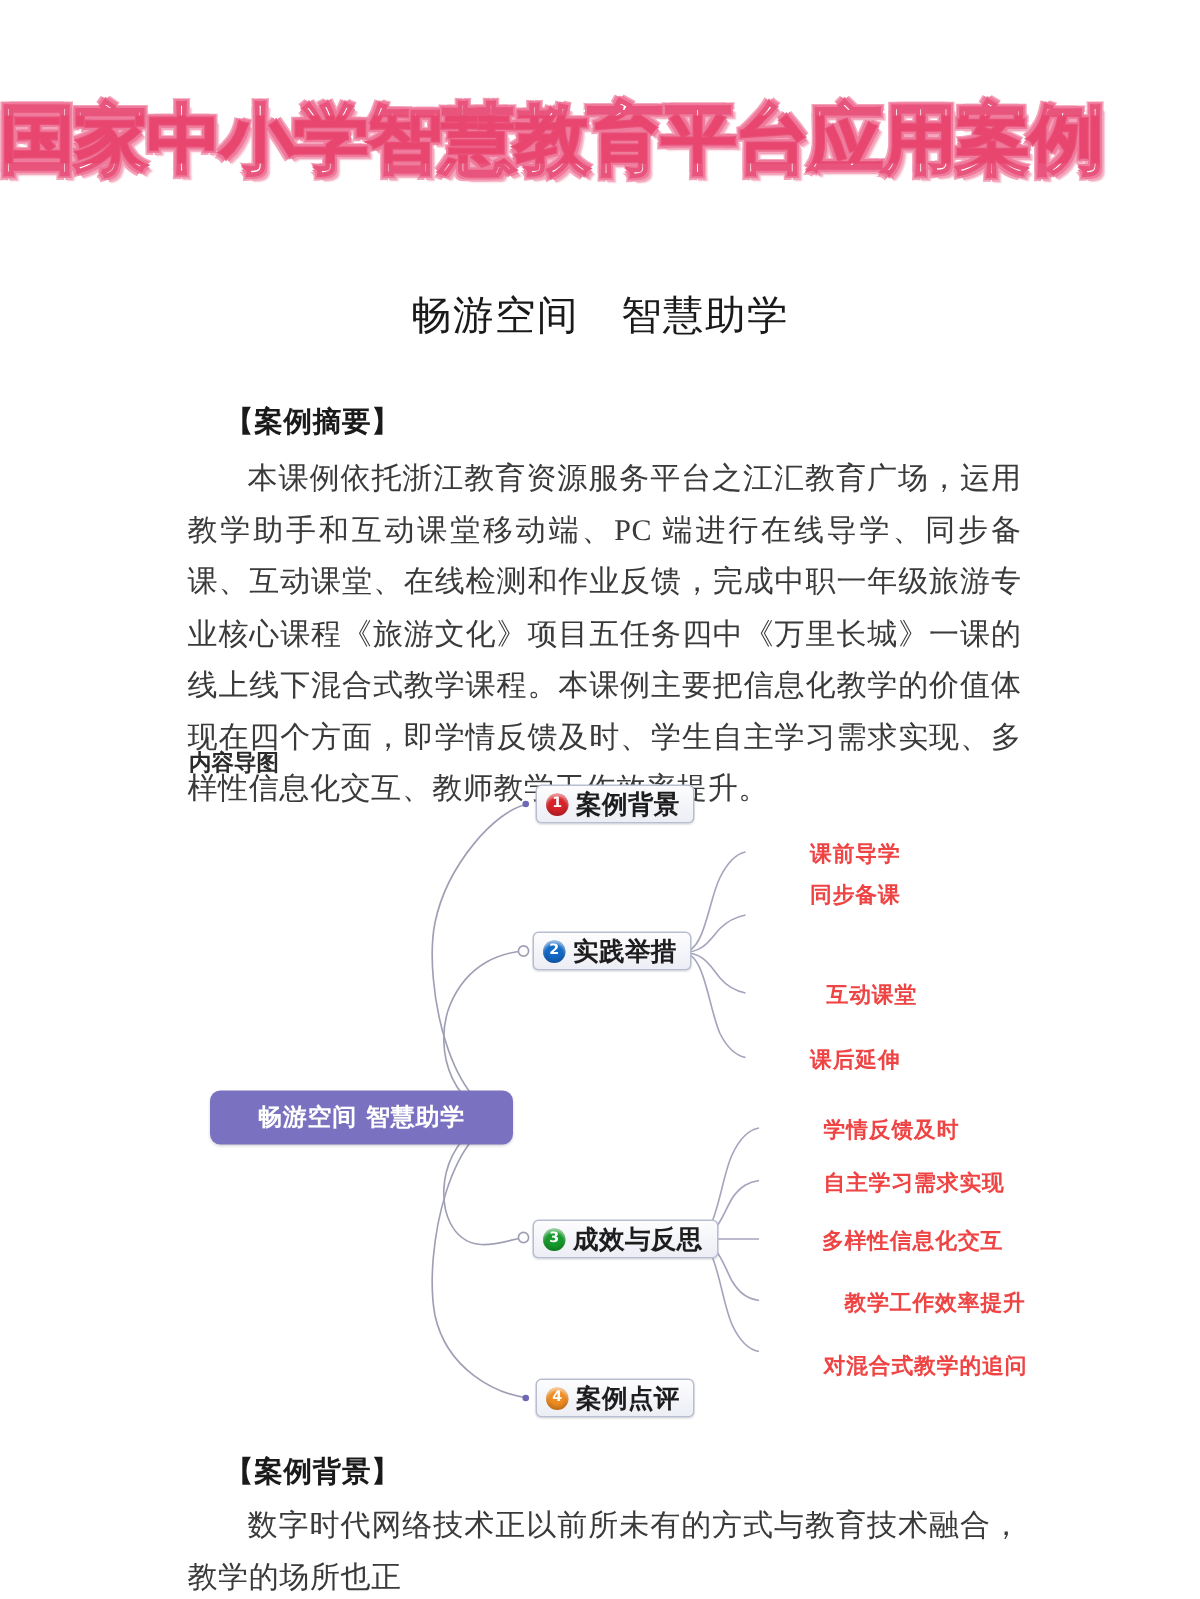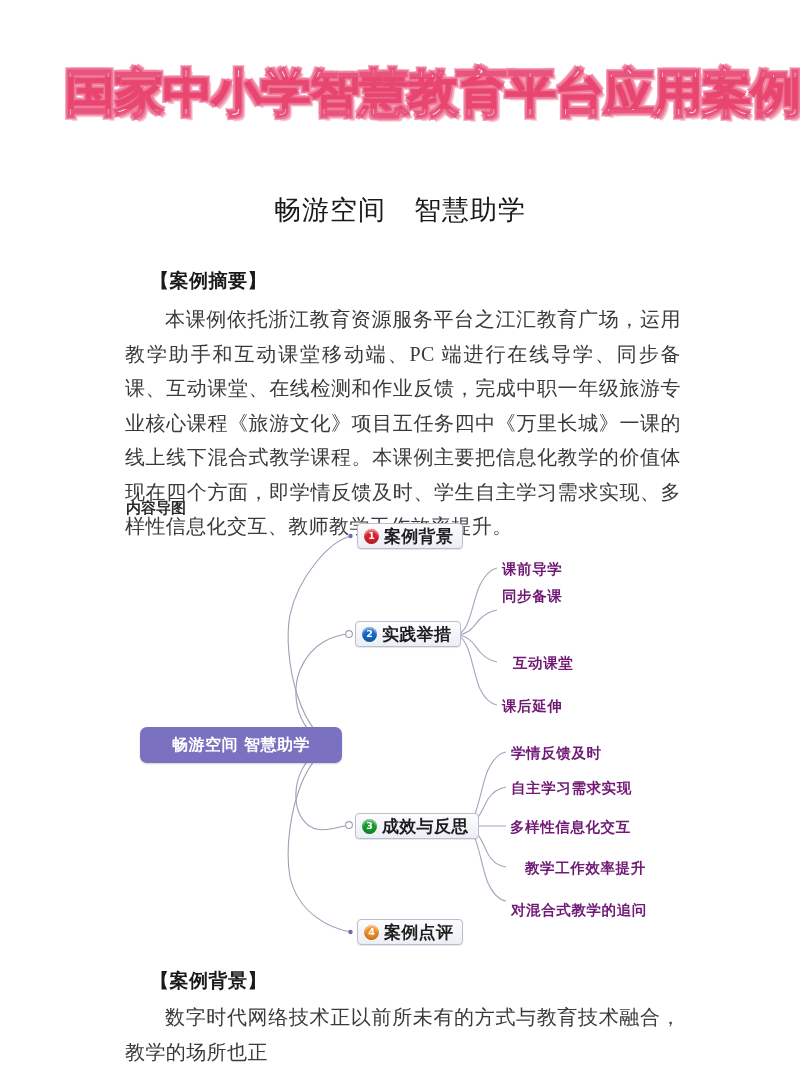--- a/index.html
+++ b/index.html
@@ -18,21 +18,21 @@
 
   
   #banner {
     position: absolute;
     top: 58px;
     left: 0;
     width: 800px;
     height: 70px;
     display: flex;
     align-items: center;
-    justify-content: flex-end;
+    justify-content: flex-start;
   }
   #banner-title {
     font-family: "DejaVu Sans", "Liberation Sans", sans-serif;
     font-weight: 700;
     font-size: 50px;
     letter-spacing: -1px;
     line-height: 1;
     white-space: nowrap;
     color: #ffffff;
     transform: scaleX(0.94);
@@ -188,23 +188,24 @@
     line-height: 1;
     box-shadow: inset 0 -2px 3px rgba(0,0,0,0.22), inset 0 2px 2px rgba(255,255,255,0.55);
   }
 
   
   .leaf-label {
     position: absolute;
     font-family: "Liberation Serif", "DejaVu Serif", serif;
     font-weight: 700;
     font-size: 14.5px;
-    color: #701a75;
+    color: #ef4444;
     letter-spacing: 0.6px;
     white-space: nowrap;
+    margin-left: 38px;
   }
 </style>
 </head>
 <body>
 
 <div id="banner">
   <span class="banner-inner">
     <span id="banner-title" data-text="国家中小学智慧教育平台应用案例">国家中小学智慧教育平台应用案例</span>
   </span>
 </div>

